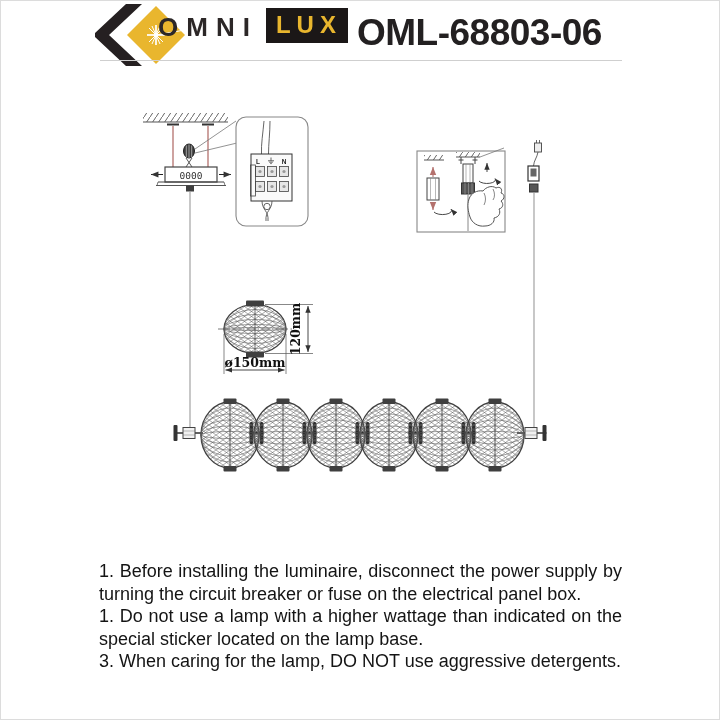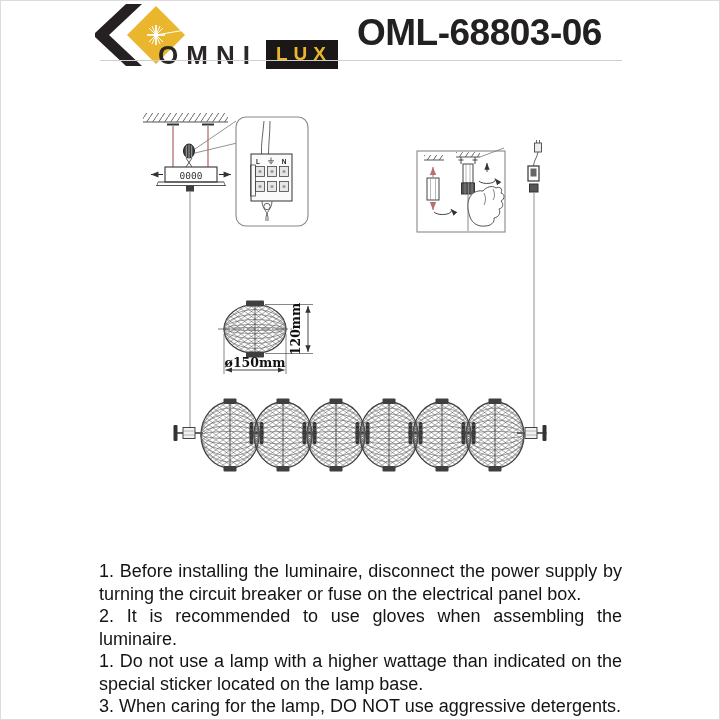--- a/index.html
+++ b/index.html
@@ -3,23 +3,23 @@
 <meta charset="utf-8">
 <style>
   html,body{margin:0;padding:0;}
   body{width:720px;height:720px;background:#ffffff;font-family:"Liberation Sans",sans-serif;position:relative;overflow:hidden;}
   #page{position:absolute;inset:0;background:#fff;box-shadow:inset 0 0 0 1px #dcdcdc;}
 
   
   .header{position:absolute;left:0;top:0;width:720px;height:62px;}
   .logo{position:absolute;left:92px;top:4px;width:112px;height:62px;}
   .brand-text{position:absolute;left:158px;top:8px;}
-  .brand-row{display:flex;align-items:flex-start;margin-top:32px;}
+  .brand-row{display:flex;align-items:flex-end;}
   .brand-primary{font-size:26px;font-weight:700;letter-spacing:8px;color:#2c2727;}
-  .brand-secondary{margin-left:8px;background:#1b1717;color:#e9b62e;font-size:19px;font-weight:700;letter-spacing:6px;padding:3px 6px 4px 10px;}
+  .brand-secondary{margin-left:8px;background:#1b1717;color:#e9b62e;font-size:24px;font-weight:700;letter-spacing:6px;padding:3px 6px 4px 10px;}
   .brand-tagline{margin-top:5px;font-size:10.5px;font-weight:600;letter-spacing:4.8px;color:#3c3636;}
   .model-number{position:absolute;left:357px;top:12px;font-size:37px;font-weight:700;color:#232021;letter-spacing:-0.5px;text-align:right;}
   .header-rule{position:absolute;left:100px;top:60px;width:522px;height:1px;background:#cfcfcf;}
 
   
   .diagram-svg{position:absolute;left:0;top:0;width:720px;height:720px;}
 
   
   .instructions{position:absolute;left:99px;top:560px;width:523px;color:#141414;}
   .instructions p{margin:0;font-size:18px;line-height:22.5px;text-align:justify;}
@@ -264,18 +264,17 @@
       <use href="#ball" transform="translate(283,435)"></use>
       <use href="#ball" transform="translate(336,435)"></use>
       <use href="#ball" transform="translate(389,435)"></use>
       <use href="#ball" transform="translate(442,435)"></use>
       <use href="#ball" transform="translate(495,435)"></use>
     </g>
   </svg>
 
   <div class="instructions">
     <p>1. Before installing the luminaire, disconnect the power supply by turning the circuit breaker or fuse on the electrical panel box.</p>
-    <p>2. It is recommended to use gloves when assembling the luminaire.</p>
     <p>1. Do not use a lamp with a higher wattage than indicated on the special sticker located on the lamp base.</p>
     <p>3. When caring for the lamp, DO NOT use aggressive detergents.</p>
   </div>
 
 </div>
 
 </body></html>

